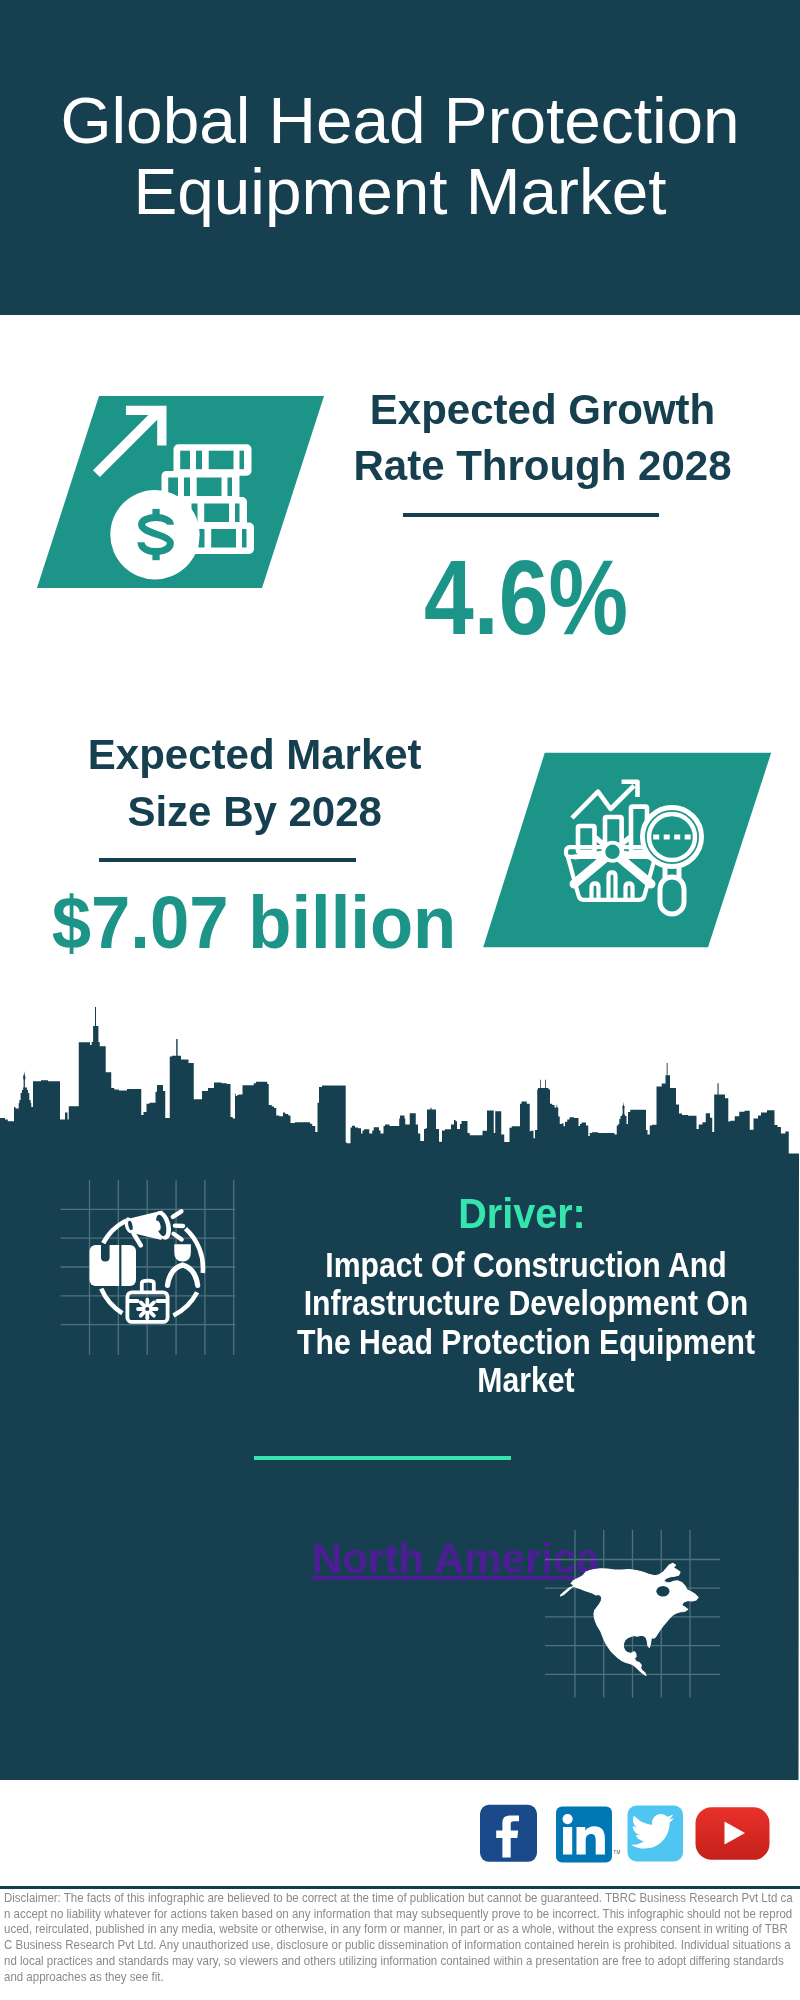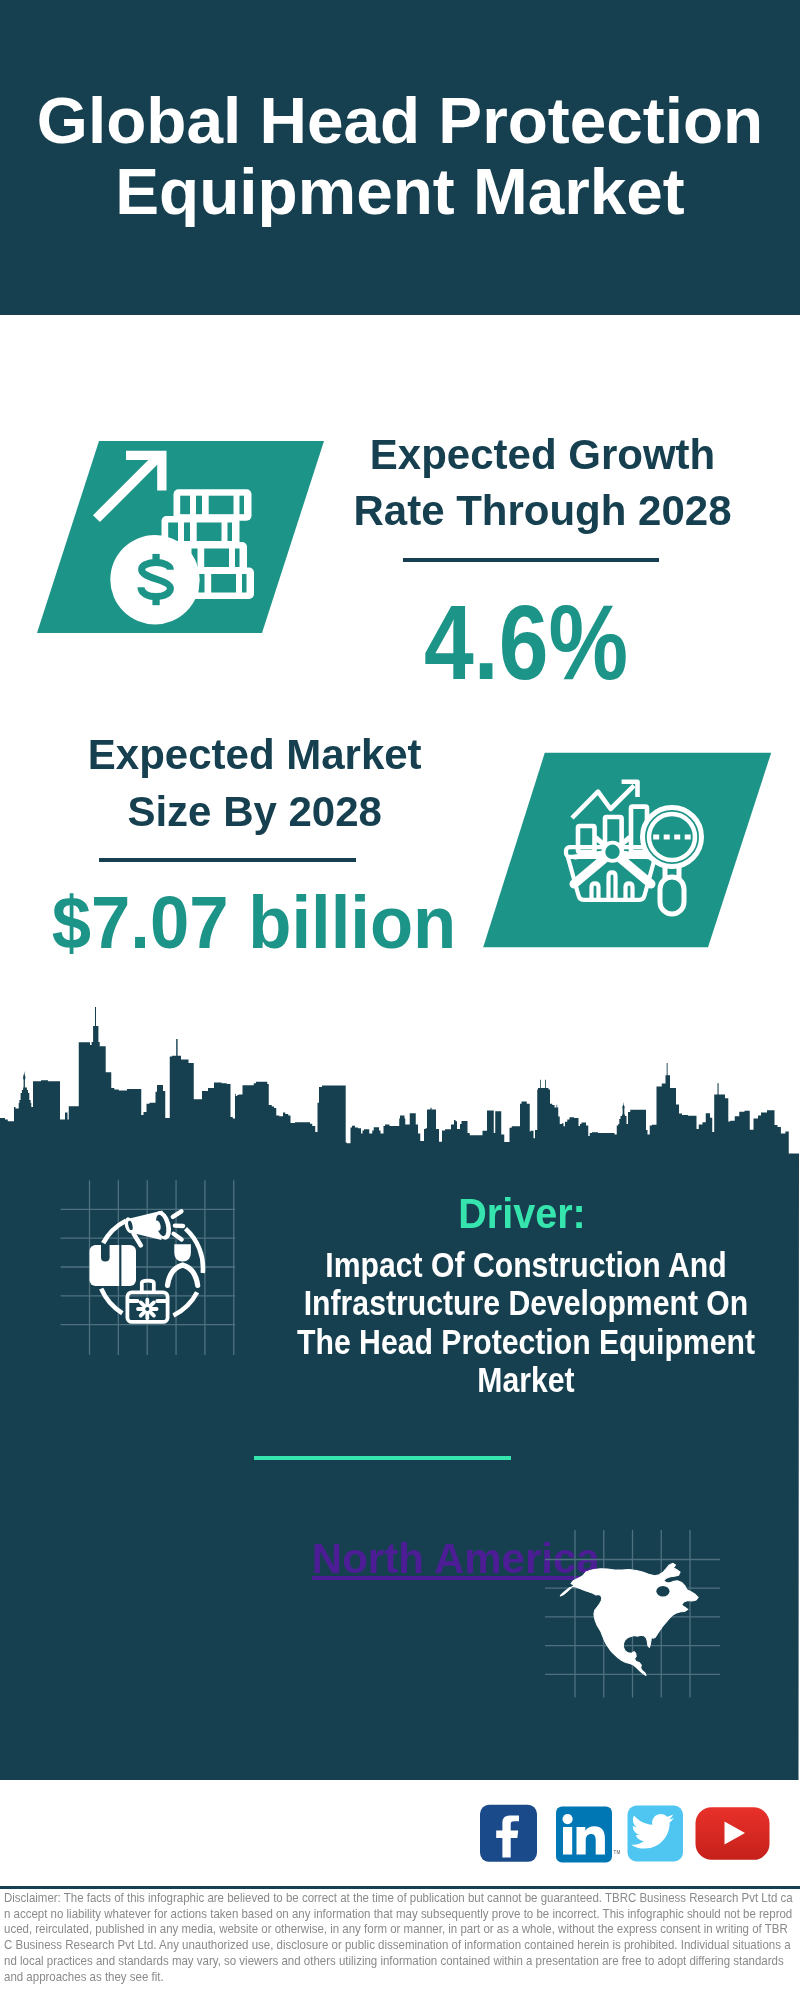--- a/index.html
+++ b/index.html
@@ -2,21 +2,21 @@
 <html><head>
 <meta charset="utf-8">
 <style>
   html,body{margin:0;padding:0;background:#ffffff;}
   body{width:800px;height:2000px;overflow:hidden;font-family:"Liberation Sans",sans-serif;}
   .page{position:relative;width:800px;height:2000px;background:#fff;overflow:hidden;}
   .abs{position:absolute;}
   
   #header{left:0;top:0;width:800px;height:315px;background:#16404f;}
   #header-title{position:absolute;left:0;right:0;top:86px;text-align:center;color:#fff;
-     font-size:65.7px;font-weight:bold;line-height:70.9px;}
+     font-size:65.7px;font-weight:normal;line-height:70.9px;}
   
   .seclabel{font-size:42px;font-weight:bold;color:#16404f;line-height:56.3px;text-align:center;}
   .secvalue{color:#1d9488;font-weight:bold;}
   .rule{background:#16404f;height:4px;position:absolute;}
   
   #band{left:0;top:1000px;width:800px;height:780px;}
   #band svg{display:block;}
   .driver-head{font-size:42.8px;font-weight:bold;color:#35e5ad;text-align:center;transform:scaleX(0.925);}
   .driver-body{font-size:34.2px;font-weight:bold;color:#fff;text-align:center;line-height:38.5px;transform:scaleX(0.883);}
   .na-head{font-size:42px;font-weight:bold;color:#4c1d95;text-align:right;text-decoration:underline;}
@@ -33,21 +33,21 @@
 
 <div class="page">
 
   <div class="abs" id="header">
     <div id="header-title">
       <div>Global Head Protection</div>
       <div>Equipment Market</div>
     </div>
   </div>
 
-  <div class="abs" style="left:0;top:315px;width:800px;height:385px;margin-top:45px;">
+  <div class="abs" style="left:0;top:315px;width:800px;height:385px;">
     <svg class="abs" style="left:0;top:0;" width="800" height="385" viewBox="0 0 800 385">
         <polygon points="99,81 324,81 262,273 37,273" fill="#1d9488"></polygon>
         <g>
           <path d="M 126 90.7 L 166.5 90.7 L 166.5 130.6 L 157.2 130.6 L 157.2 100 L 126 100 Z" fill="#fff"></path>
           <path d="M 93.0 155.2 L 99.9 162.1 L 160.2 101.8 L 153.3 94.9 Z" fill="#fff"></path>
         </g>
         <g>
           <rect x="173.5" y="129.2" width="78" height="31.5" rx="5" fill="#fff"></rect>
           <rect x="180.2" y="135.7" width="9.8" height="18.5" fill="#1d9488"></rect>
           <rect x="196" y="135.7" width="6" height="18.5" fill="#1d9488"></rect>

